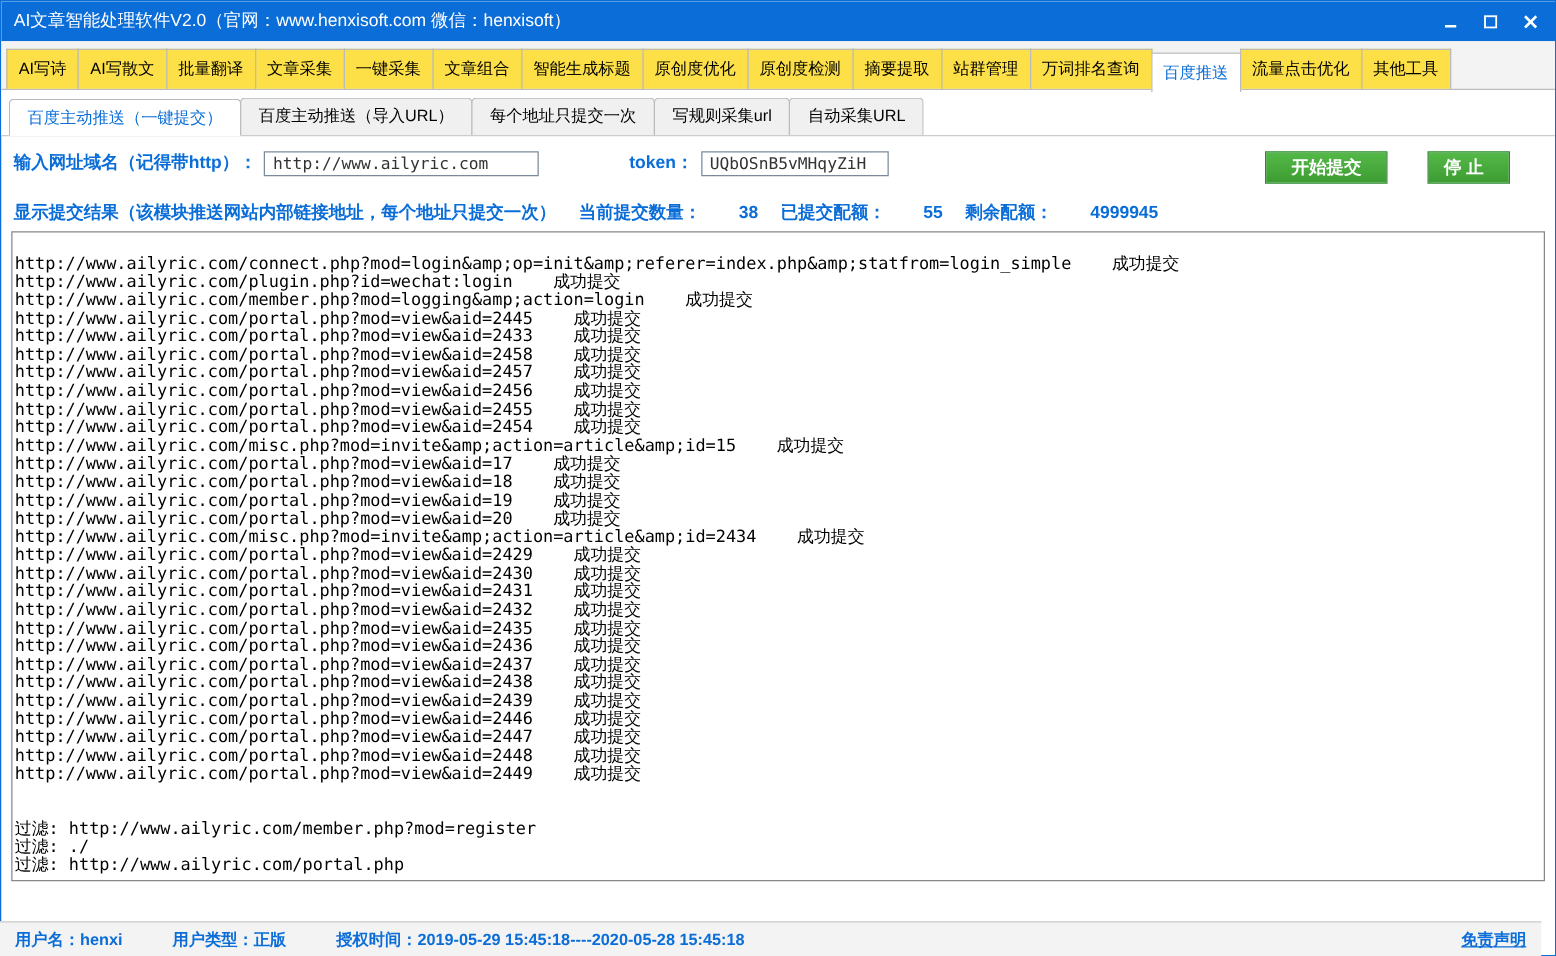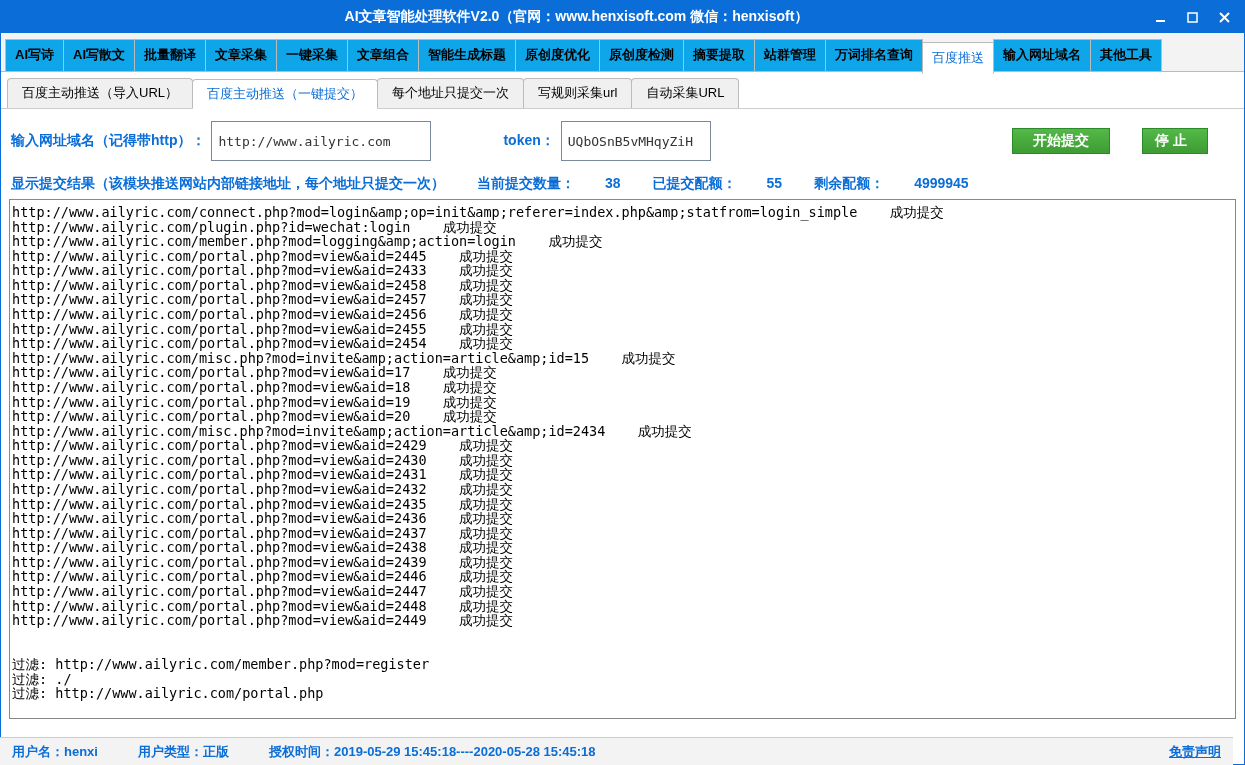--- a/index.html
+++ b/index.html
@@ -1,33 +1,33 @@
 <!DOCTYPE html>
 <html><head>
 <meta charset="utf-8">
 <style>
 * { margin:0; padding:0; box-sizing:border-box; }
 body { font-family:"Microsoft YaHei",SimSun,Arial,sans-serif; font-size:12px; background:#fff; width:1245px; height:765px; overflow:hidden; border:1px solid #0a6dd8; }
-.titlebar { height:32px; background:#0a6dd8; color:#fff; display:flex; align-items:center; padding:0 6px 0 10px; font-size:14px; font-weight:bold;text-align:center; }
+.titlebar { height:32px; background:#0a6dd8; color:#fff; display:flex; align-items:center; padding:0 6px 0 10px; font-size:14px; font-weight:normal; }
 .titlebar .title { flex:1; }
 .titlebar .winbtn { width:28px; height:20px; display:flex; align-items:center; justify-content:center; margin-left:4px; cursor:pointer; }
 .winbtn svg { width:11px; height:11px; }
 .main-tabs { display:flex; background:#f3f3f3; border-bottom:1px solid #bbb; padding-top:6px; padding-left:4px; }
-.main-tab { padding:6px 9px; font-size:13px; border:1px solid #bbb; border-bottom:none; background:#0ea5e9; margin-right:-1px; cursor:pointer; position:relative;font-weight:bold; }
+.main-tab { padding:6px 9px; font-size:13px; border:1px solid #bbb; border-bottom:none; background:#fde047; margin-right:-1px; cursor:pointer; position:relative; }
 .main-tab.active { background:#fff; font-weight:normal; color:#0a6dd8; top:3px; border-bottom:1px solid #fff; }
 .sub-tabs { display:flex; background:#fff; padding:6px 6px 0 6px; border-bottom:1px solid #ccc; }
 .sub-tab { padding:5px 14px; font-size:13px; border:1px solid #bbb; border-bottom:none; background:#f0f0f0; margin-right:-1px; cursor:pointer; border-top-left-radius:4px; border-top-right-radius:4px; position:relative; }
 .sub-tab.active { background:#fff; color:#0a6dd8; top:1px; border-bottom:1px solid #fff; }
-.form-row { display:flex; align-items:center; padding:12px 10px; font-size:14px; font-weight:bold; color:#0a6dd8; gap:6px; }
-.form-row input[type=text] { height:40px; border:1px solid #7a8a9a; padding:0 6px; font-family:Consolas,monospace; font-size:13px; font-weight:normal; color:#333; }
+.form-row { display:flex; align-items:flex-start; padding:12px 10px; font-size:14px; font-weight:bold; color:#0a6dd8; gap:6px; }
+.form-row input[type=text] { height:20px; border:1px solid #7a8a9a; padding:0 6px; font-family:Consolas,monospace; font-size:13px; font-weight:normal; color:#333; }
 .btn { height:26px; padding:0 20px; color:#fff; font-size:14px; font-weight:bold; border:1px solid #2a8a2a; cursor:pointer; background:linear-gradient(#54b948,#3d9c32); }
 .btn.stop { background:linear-gradient(#54b948,#3d9c32);padding-left:12px; }
-.result-head { display:flex; align-items:center; padding:2px 10px; font-size:14px; font-weight:bold; color:#0a6dd8; gap:32px; }
+.result-head { display:flex; align-items:center; padding:2px 10px; font-size:14px; font-weight:bold; color:#0a6dd8; gap:18px; }
 .result-head .pair { display:flex; gap:30px; }
-.log-area { margin:4px 8px 4px 8px; height:520px; border:1px solid #888; overflow-y:scroll; font-family:SimSun,monospace; font-size:13.5px; line-height:1.08; padding:5px 2px; white-space:pre; color:#000; }
+.log-area { margin:4px 8px 4px 8px; height:520px; border:1px solid #888; overflow-y:scroll; font-family:SimSun,monospace; font-size:13.5px; line-height:1.08; padding:18px 2px; white-space:pre; color:#000; }
 .statusbar { position:absolute; bottom:0; left:0; right:12px; height:28px; background:#f3f3f3; border-top:1px solid #ccc; display:flex; align-items:center; padding:0 12px; font-size:13px; color:#0a6dd8; font-weight:bold; }
 .statusbar .seg { margin-right:40px; }
 .statusbar .link { margin-left:auto; text-decoration:underline; cursor:pointer; }
 </style>
 </head>
 <body>
 
 <div class="titlebar">
   <span class="title">AI文章智能处理软件V2.0（官网：www.henxisoft.com  微信：henxisoft）</span>
   <span class="winbtn">
@@ -55,26 +55,26 @@
     <div class="main-tab">文章采集</div>
     <div class="main-tab">一键采集</div>
     <div class="main-tab">文章组合</div>
     <div class="main-tab">智能生成标题</div>
     <div class="main-tab">原创度优化</div>
     <div class="main-tab">原创度检测</div>
     <div class="main-tab">摘要提取</div>
     <div class="main-tab">站群管理</div>
     <div class="main-tab">万词排名查询</div>
     <div class="main-tab active">百度推送</div>
-    <div class="main-tab">输入网址域名</div>
+    <div class="main-tab">流量点击优化</div>
     <div class="main-tab">其他工具</div>
   </div>
 <div class="sub-tabs" id="sub-tabs">
+    <div class="sub-tab active">百度主动推送（一键提交）</div>
     <div class="sub-tab">百度主动推送（导入URL）</div>
-    <div class="sub-tab active">百度主动推送（一键提交）</div>
     <div class="sub-tab">每个地址只提交一次</div>
     <div class="sub-tab">写规则采集url</div>
     <div class="sub-tab">自动采集URL</div>
   </div>
 
 <div class="form-row">
   <span>输入网址域名（记得带http）：</span>
   <input type="text" style="width: 220px;" value="http://www.ailyric.com">
   <span style="width:60px"></span>
   <span>token：</span>

